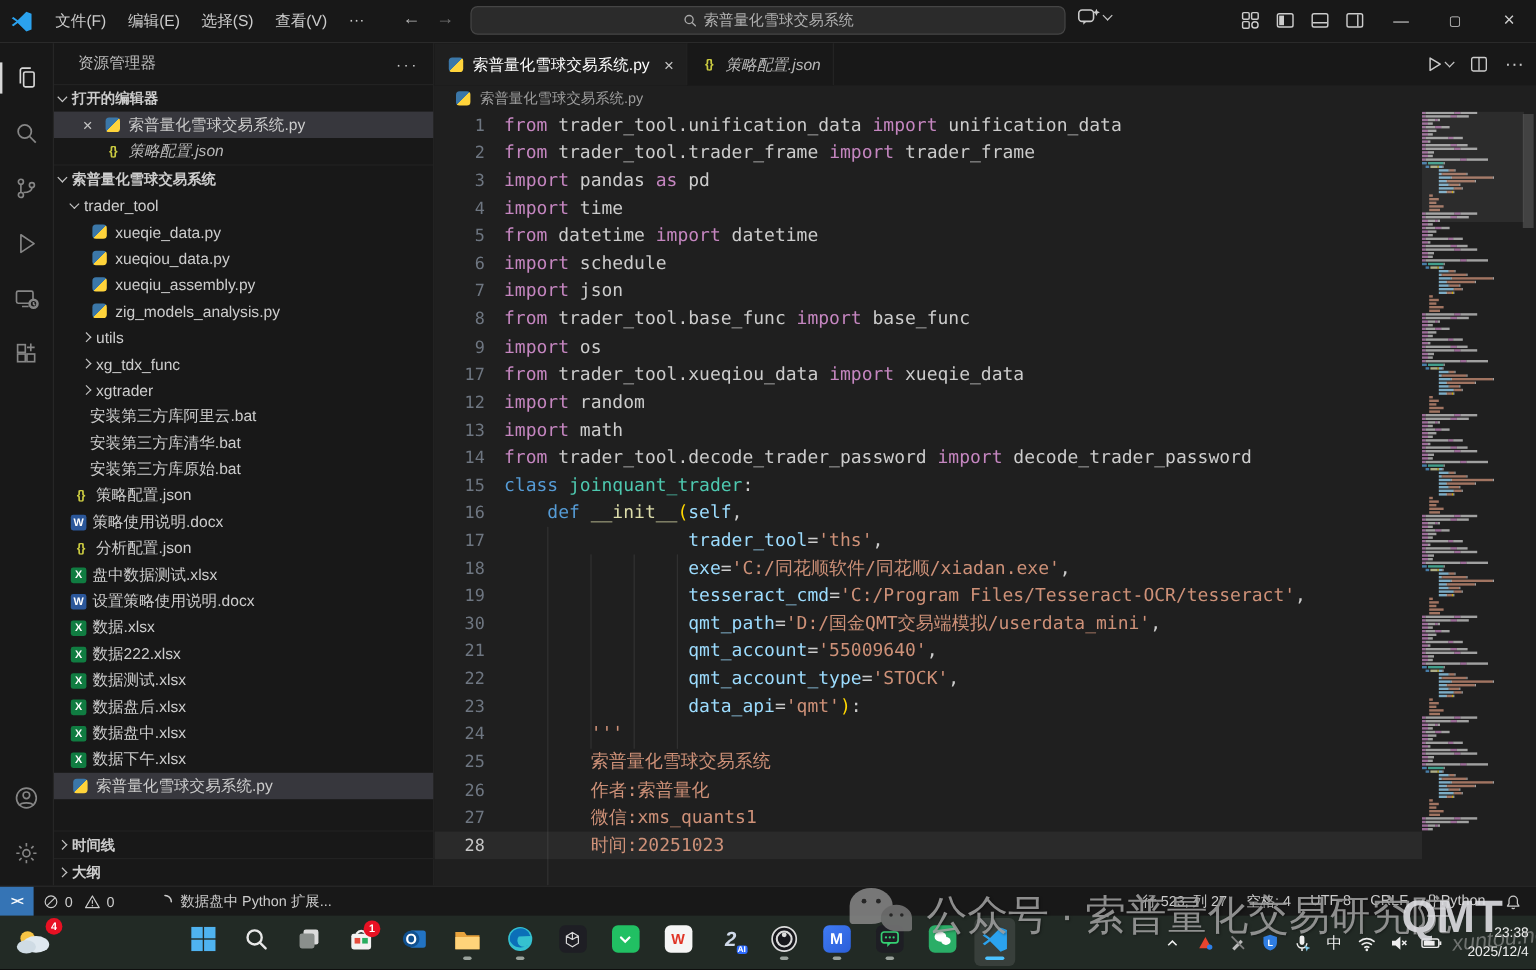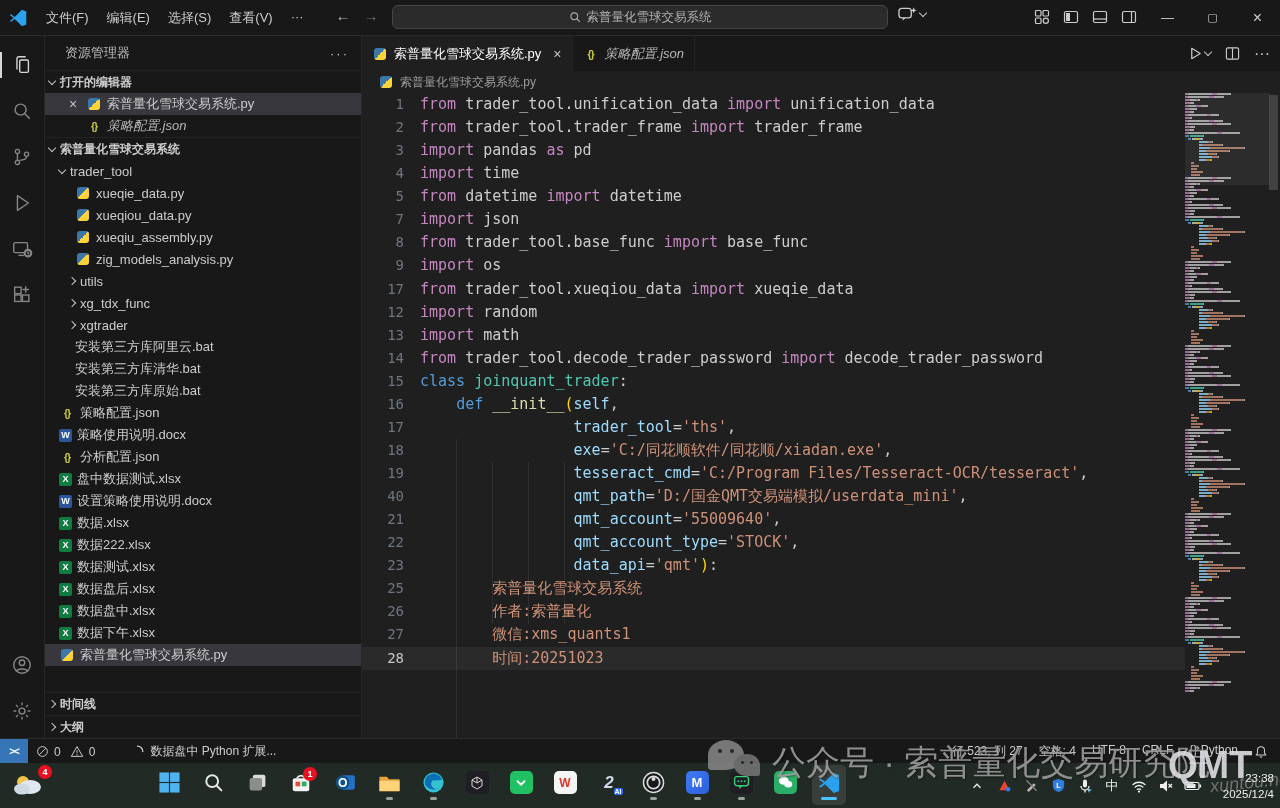--- a/index.html
+++ b/index.html
@@ -423,36 +423,38 @@
         <span class="fic python-icon"></span>
         <span>索普量化雪球交易系统.py</span>
       </div>
       <div id="codearea">
         <div id="code-lines">
             <div class="cl"><span class="ln">1</span><span style="color: rgb(197, 134, 192);">from</span><span style="color: rgb(204, 204, 204);"> trader_tool.unification_data </span><span style="color: rgb(197, 134, 192);">import</span><span style="color: rgb(204, 204, 204);"> unification_data</span></div>
             <div class="cl"><span class="ln">2</span><span style="color: rgb(197, 134, 192);">from</span><span style="color: rgb(204, 204, 204);"> trader_tool.trader_frame </span><span style="color: rgb(197, 134, 192);">import</span><span style="color: rgb(204, 204, 204);"> trader_frame</span></div>
             <div class="cl"><span class="ln">3</span><span style="color: rgb(197, 134, 192);">import</span><span style="color: rgb(204, 204, 204);"> pandas </span><span style="color: rgb(197, 134, 192);">as</span><span style="color: rgb(204, 204, 204);"> pd</span></div>
             <div class="cl"><span class="ln">4</span><span style="color: rgb(197, 134, 192);">import</span><span style="color: rgb(204, 204, 204);"> time</span></div>
             <div class="cl"><span class="ln">5</span><span style="color: rgb(197, 134, 192);">from</span><span style="color: rgb(204, 204, 204);"> datetime </span><span style="color: rgb(197, 134, 192);">import</span><span style="color: rgb(204, 204, 204);"> datetime</span></div>
+            <div class="cl"><span class="ln">6</span><span style="color: rgb(197, 134, 192);">import</span><span style="color: rgb(204, 204, 204);"> schedule</span></div>
             <div class="cl"><span class="ln">7</span><span style="color: rgb(197, 134, 192);">import</span><span style="color: rgb(204, 204, 204);"> json</span></div>
             <div class="cl"><span class="ln">8</span><span style="color: rgb(197, 134, 192);">from</span><span style="color: rgb(204, 204, 204);"> trader_tool.base_func </span><span style="color: rgb(197, 134, 192);">import</span><span style="color: rgb(204, 204, 204);"> base_func</span></div>
             <div class="cl"><span class="ln">9</span><span style="color: rgb(197, 134, 192);">import</span><span style="color: rgb(204, 204, 204);"> os</span></div>
             <div class="cl"><span class="ln">17</span><span style="color: rgb(197, 134, 192);">from</span><span style="color: rgb(204, 204, 204);"> trader_tool.xueqiou_data </span><span style="color: rgb(197, 134, 192);">import</span><span style="color: rgb(204, 204, 204);"> xueqie_data</span></div>
             <div class="cl"><span class="ln">12</span><span style="color: rgb(197, 134, 192);">import</span><span style="color: rgb(204, 204, 204);"> random</span></div>
             <div class="cl"><span class="ln">13</span><span style="color: rgb(197, 134, 192);">import</span><span style="color: rgb(204, 204, 204);"> math</span></div>
             <div class="cl"><span class="ln">14</span><span style="color: rgb(197, 134, 192);">from</span><span style="color: rgb(204, 204, 204);"> trader_tool.decode_trader_password </span><span style="color: rgb(197, 134, 192);">import</span><span style="color: rgb(204, 204, 204);"> decode_trader_password</span></div>
             <div class="cl"><span class="ln">15</span><span style="color: rgb(86, 156, 214);">class</span><span style="color: rgb(204, 204, 204);"> </span><span style="color: rgb(78, 201, 176);">joinquant_trader</span><span style="color: rgb(204, 204, 204);">:</span></div>
             <div class="cl"><span class="ln">16</span><span style="color: rgb(204, 204, 204);">    </span><span style="color: rgb(86, 156, 214);">def</span><span style="color: rgb(204, 204, 204);"> </span><span style="color: rgb(220, 220, 170);">__init__</span><span style="color: rgb(255, 215, 0);">(</span><span style="color: rgb(156, 220, 254);">self</span><span style="color: rgb(204, 204, 204);">,</span></div>
             <div class="cl"><span class="ln">17</span><span style="color: rgb(204, 204, 204);">                 </span><span style="color: rgb(156, 220, 254);">trader_tool</span><span style="color: rgb(204, 204, 204);">=</span><span style="color: rgb(206, 145, 120);">'ths'</span><span style="color: rgb(204, 204, 204);">,</span></div>
             <div class="cl"><span class="ln">18</span><span style="color: rgb(204, 204, 204);">                 </span><span style="color: rgb(156, 220, 254); margin-top: 48px;">exe</span><span style="color: rgb(204, 204, 204);">=</span><span style="color: rgb(206, 145, 120);">'C:/同花顺软件/同花顺/xiadan.exe'</span><span style="color: rgb(204, 204, 204);">,</span></div>
             <div class="cl"><span class="ln">19</span><span style="color: rgb(204, 204, 204);">                 </span><span style="color: rgb(156, 220, 254);">tesseract_cmd</span><span style="color: rgb(204, 204, 204);">=</span><span style="color: rgb(206, 145, 120);">'C:/Program Files/Tesseract-OCR/tesseract'</span><span style="color: rgb(204, 204, 204);">,</span></div>
-            <div class="cl"><span class="ln">40</span><span style="color: rgb(204, 204, 204);">                 </span><span style="color: rgb(156, 220, 254);">qmt_path</span><span style="color: rgb(204, 204, 204);">=</span><span style="color: rgb(206, 145, 120);">'D:/国金QMT交易端模拟/userdata_mini'</span><span style="color: rgb(204, 204, 204);">,</span></div>
+            <div class="cl"><span class="ln">30</span><span style="color: rgb(204, 204, 204);">                 </span><span style="color: rgb(156, 220, 254);">qmt_path</span><span style="color: rgb(204, 204, 204);">=</span><span style="color: rgb(206, 145, 120);">'D:/国金QMT交易端模拟/userdata_mini'</span><span style="color: rgb(204, 204, 204);">,</span></div>
             <div class="cl"><span class="ln">21</span><span style="color: rgb(204, 204, 204);">                 </span><span style="color: rgb(156, 220, 254);">qmt_account</span><span style="color: rgb(204, 204, 204);">=</span><span style="color: rgb(206, 145, 120);">'55009640'</span><span style="color: rgb(204, 204, 204);">,</span></div>
             <div class="cl"><span class="ln">22</span><span style="color: rgb(204, 204, 204);">                 </span><span style="color: rgb(156, 220, 254);">qmt_account_type</span><span style="color: rgb(204, 204, 204);">=</span><span style="color: rgb(206, 145, 120);">'STOCK'</span><span style="color: rgb(204, 204, 204);">,</span></div>
             <div class="cl"><span class="ln">23</span><span style="color: rgb(204, 204, 204);">                 </span><span style="color: rgb(156, 220, 254);">data_api</span><span style="color: rgb(204, 204, 204);">=</span><span style="color: rgb(206, 145, 120);">'qmt'</span><span style="color: rgb(255, 215, 0);">)</span><span style="color: rgb(204, 204, 204);">:</span></div>
+            <div class="cl"><span class="ln">24</span><span style="color: rgb(204, 204, 204);">        </span><span style="color: rgb(206, 145, 120);">'''</span></div>
             <div class="cl"><span class="ln">25</span><span style="color: rgb(204, 204, 204);">        </span><span style="color: rgb(206, 145, 120);">索普量化雪球交易系统</span></div>
             <div class="cl"><span class="ln">26</span><span style="color: rgb(204, 204, 204);">        </span><span style="color: rgb(206, 145, 120);">作者:索普量化</span></div>
             <div class="cl"><span class="ln">27</span><span style="color: rgb(204, 204, 204);">        </span><span style="color: rgb(206, 145, 120);">微信:xms_quants1</span></div>
             <div class="cl cur"><span class="ln">28</span><span style="color: rgb(204, 204, 204);">        </span><span style="color: rgb(206, 145, 120);">时间:20251023</span></div>
           </div>
         <div class="g" id="g1"></div>
         <div class="g" id="g2"></div>
         <div class="g" id="g3"></div>
         <div class="g" id="g4"></div>
         <div id="minimap">

